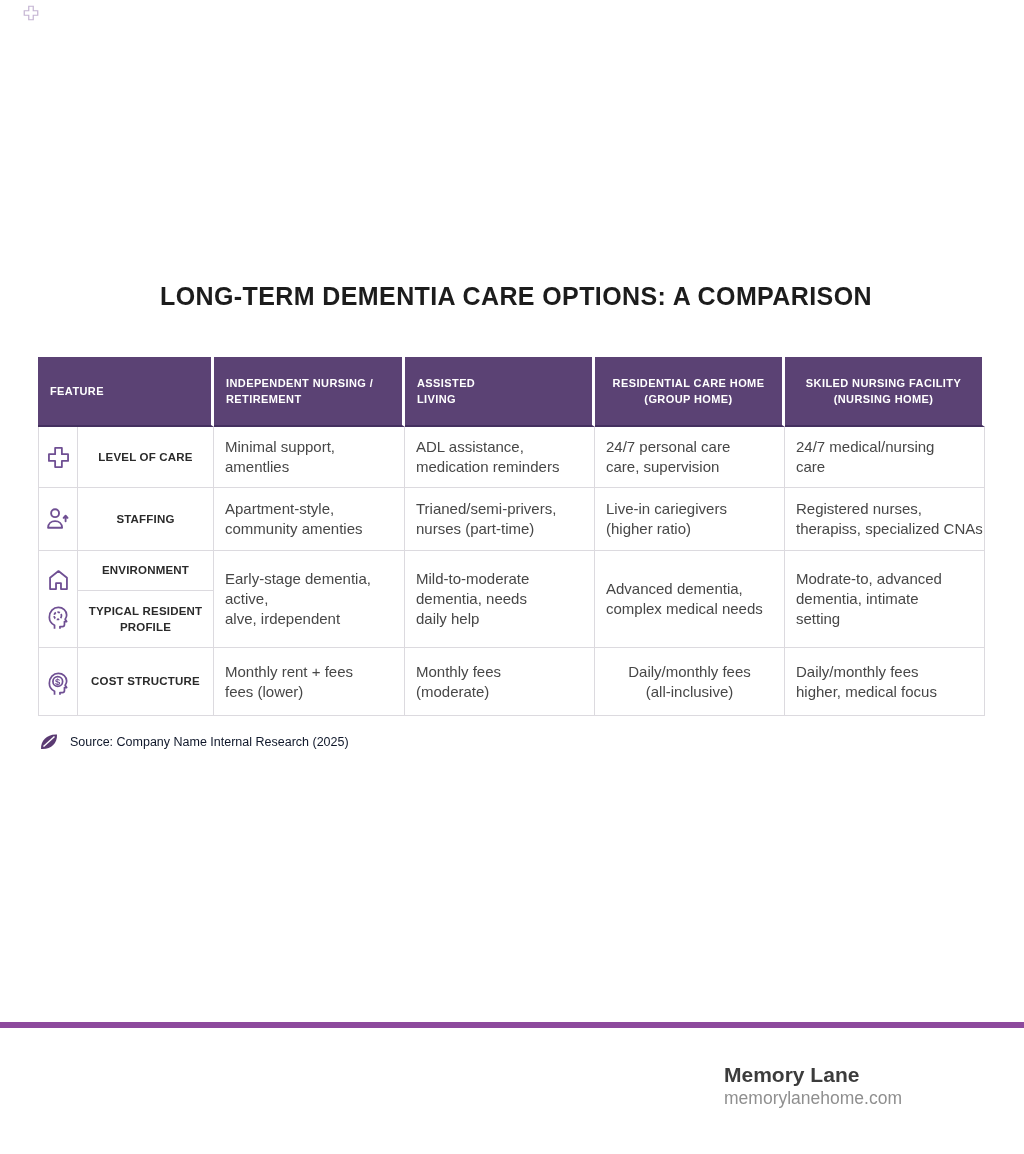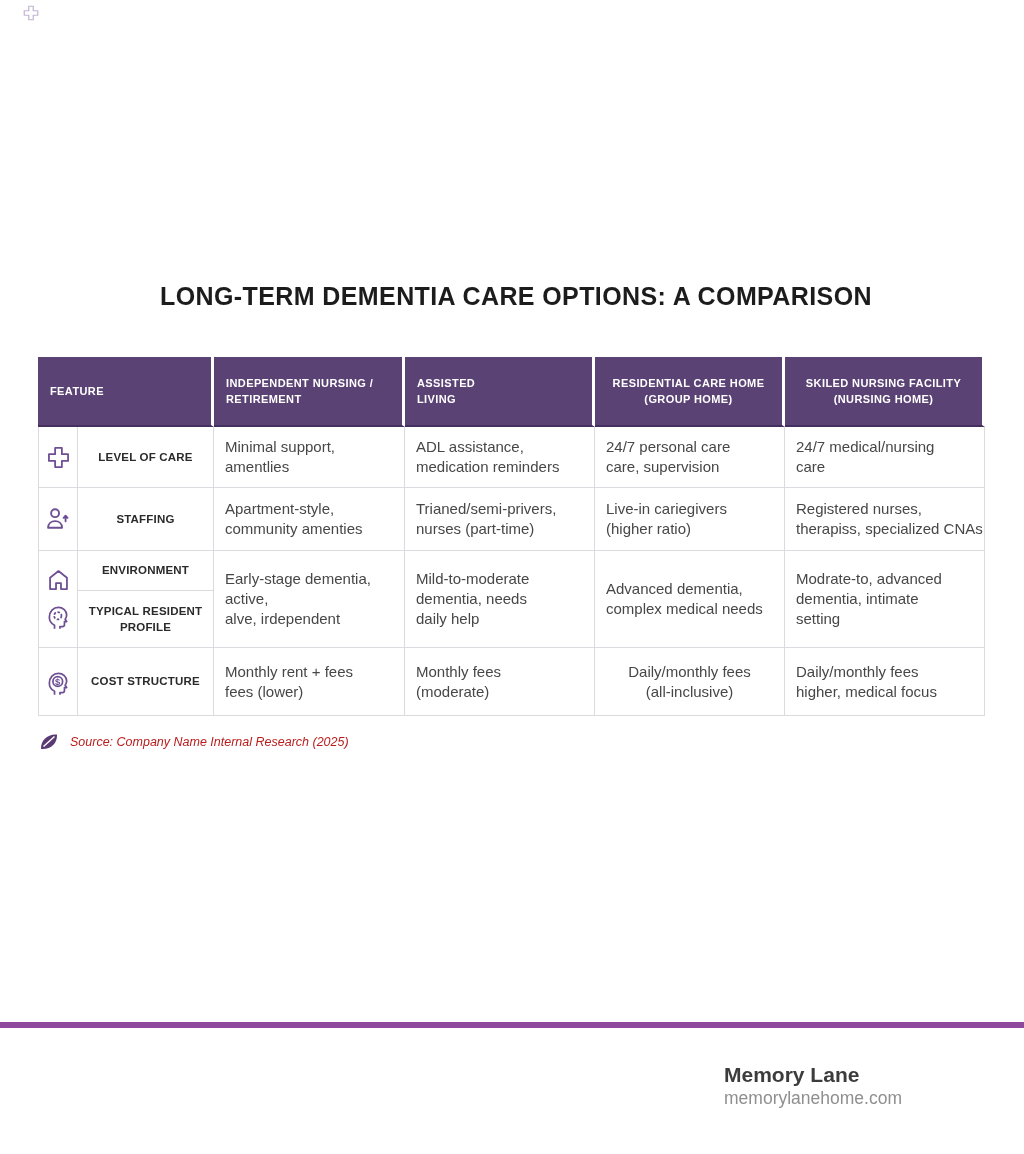--- a/index.html
+++ b/index.html
@@ -46,21 +46,21 @@
   .label-cell.stacked .sub:first-child{height:39px;}
   .label-cell.stacked .sub:last-child{flex:1;border-top:1px solid #dcdadf;}
   .data-cell{
     font-size:15px;color:#474747;line-height:1.32;white-space:pre;
     padding:5px 11px;
   }
   .data-cell.tc{justify-content:center;text-align:center;}
   .source-row{
     position:absolute;left:38px;top:731px;display:flex;align-items:center;gap:10px;
   }
-  .source-text{font-size:12.5px;color:#b91c1c;font-style:italic;}
+  .source-text{font-size:12.5px;color:#0f172a;}
   .accent-bar{
     position:absolute;left:0;top:1022px;width:1024px;height:6px;background:#8d4a9d;
   }
   .footer{position:absolute;right:122px;top:1062px;text-align:left;}
   .footer .brand{font-size:21px;font-weight:bold;color:#3c3c3c;line-height:1.25;}
   .footer .site{font-size:17.5px;color:#8f8f8f;line-height:1.25;}
   svg{display:block;}
 </style>
 </head>
 <body>

